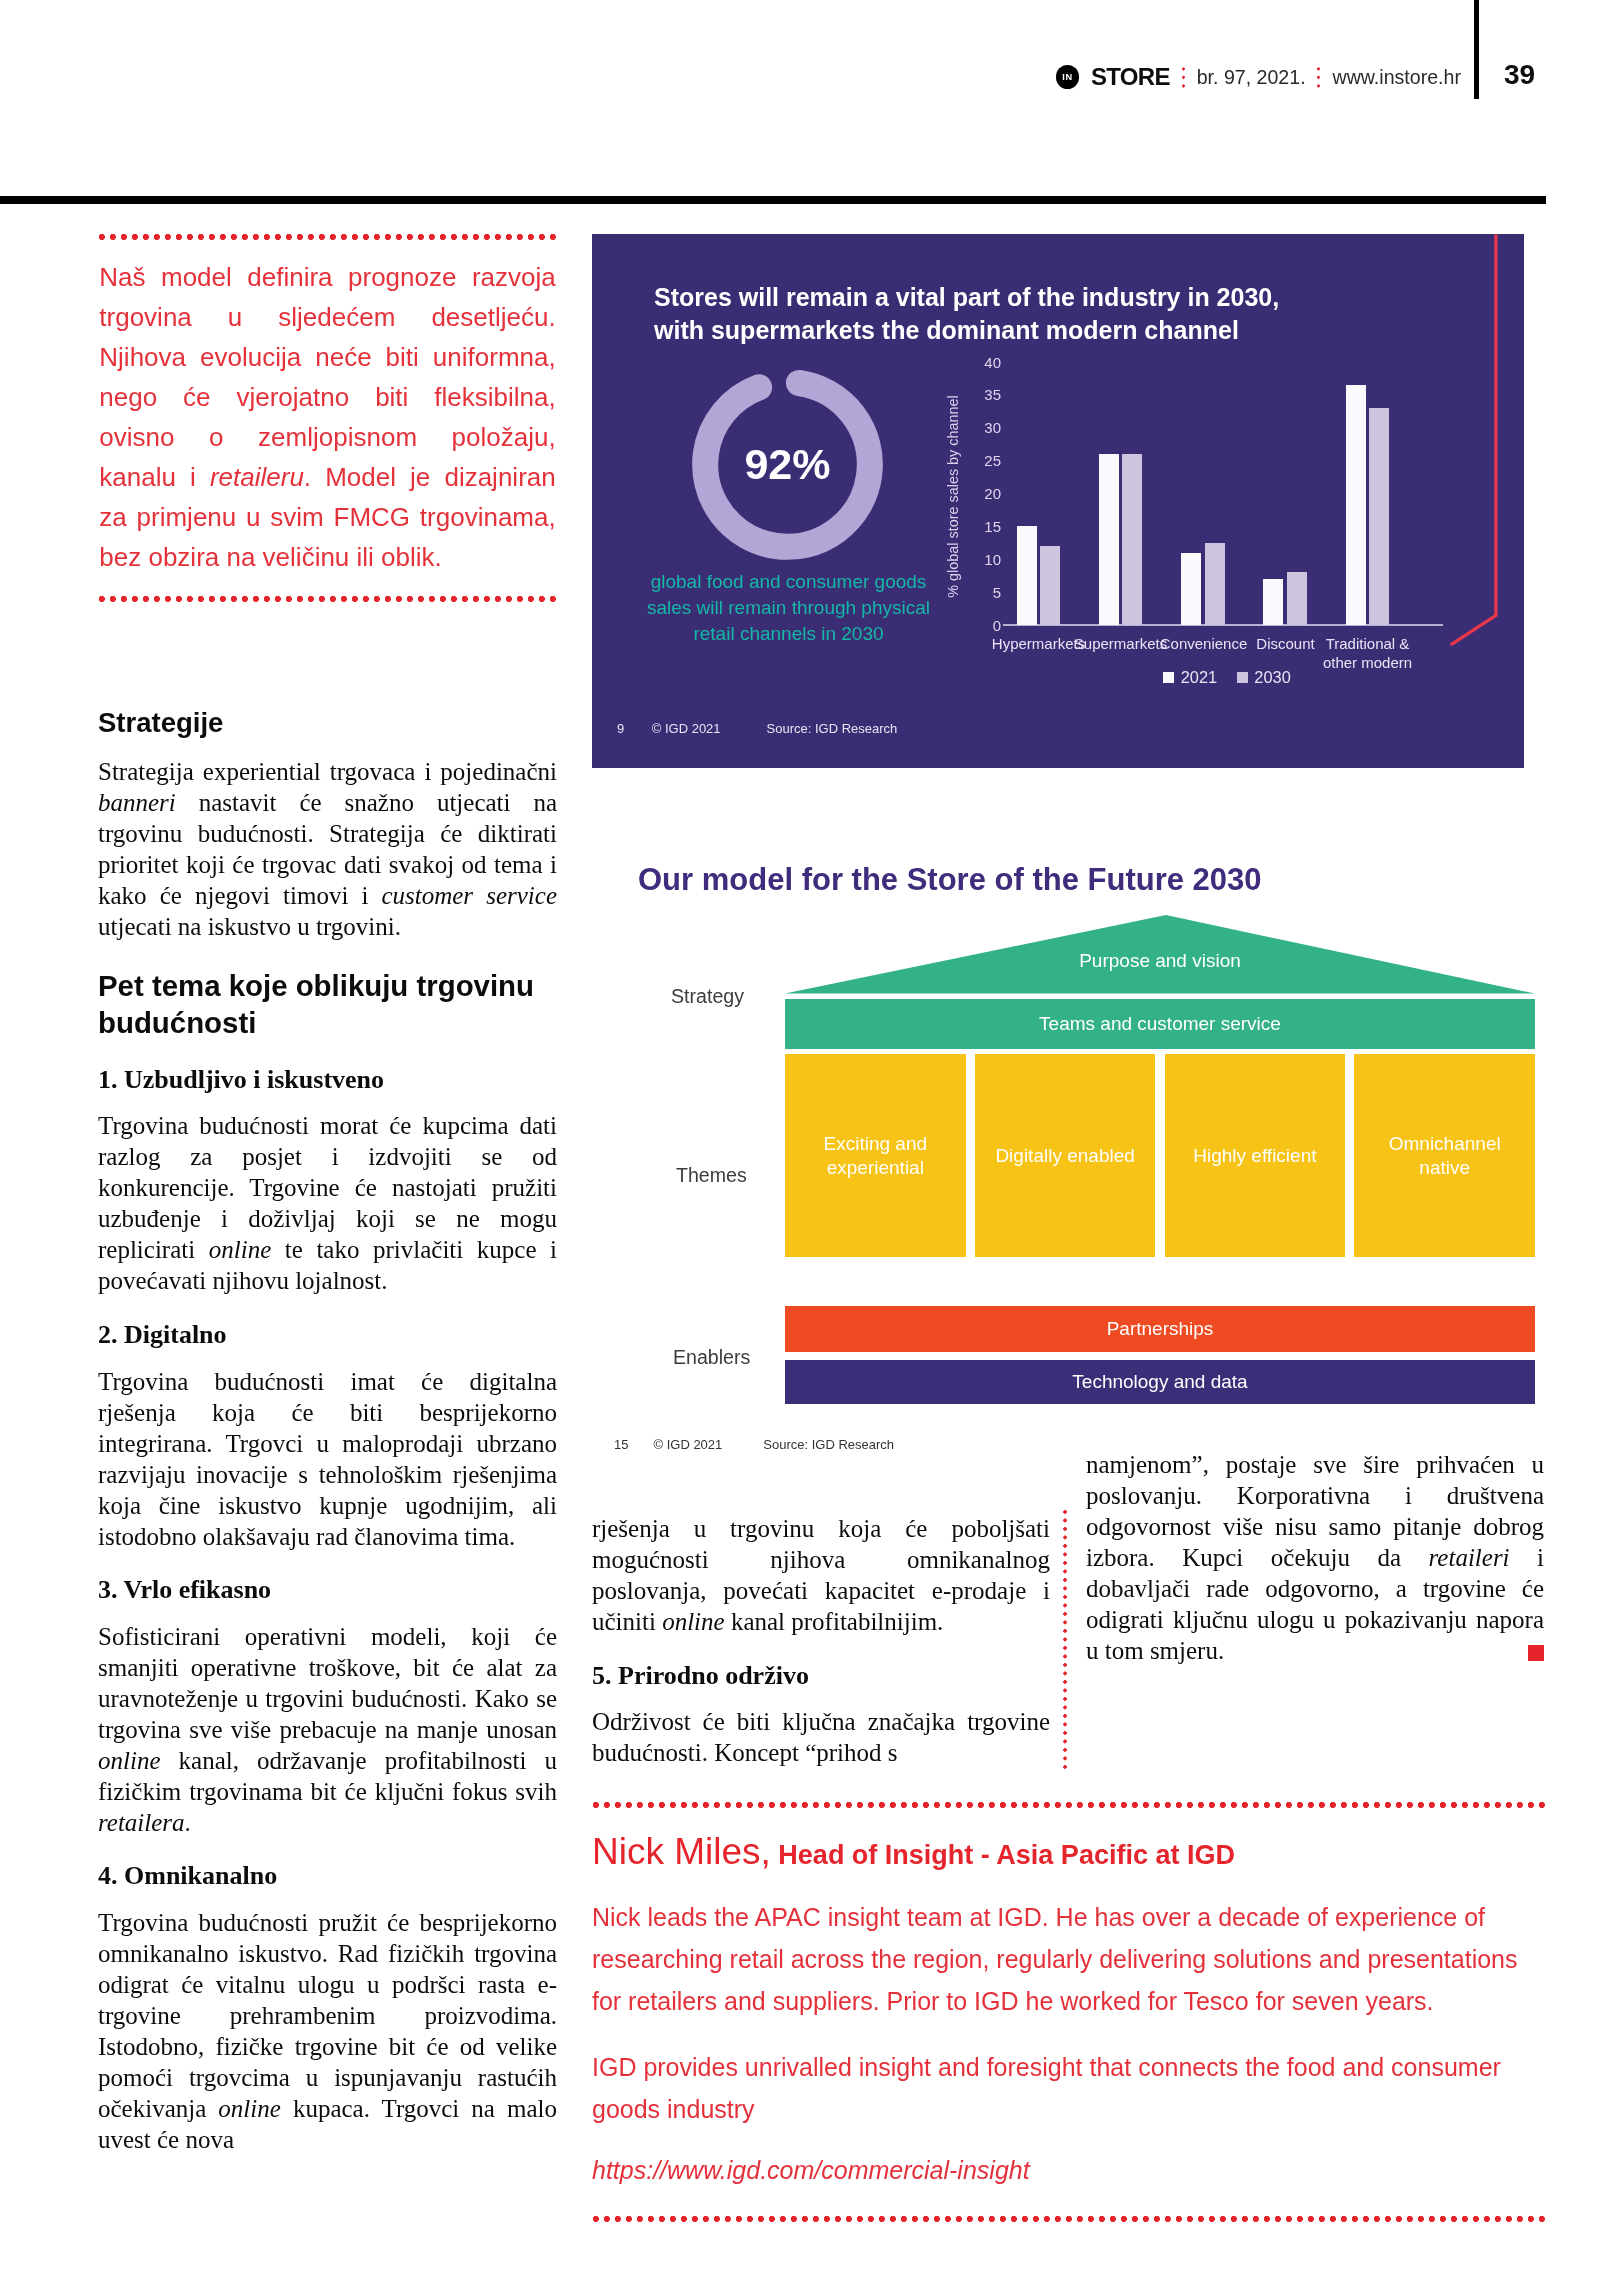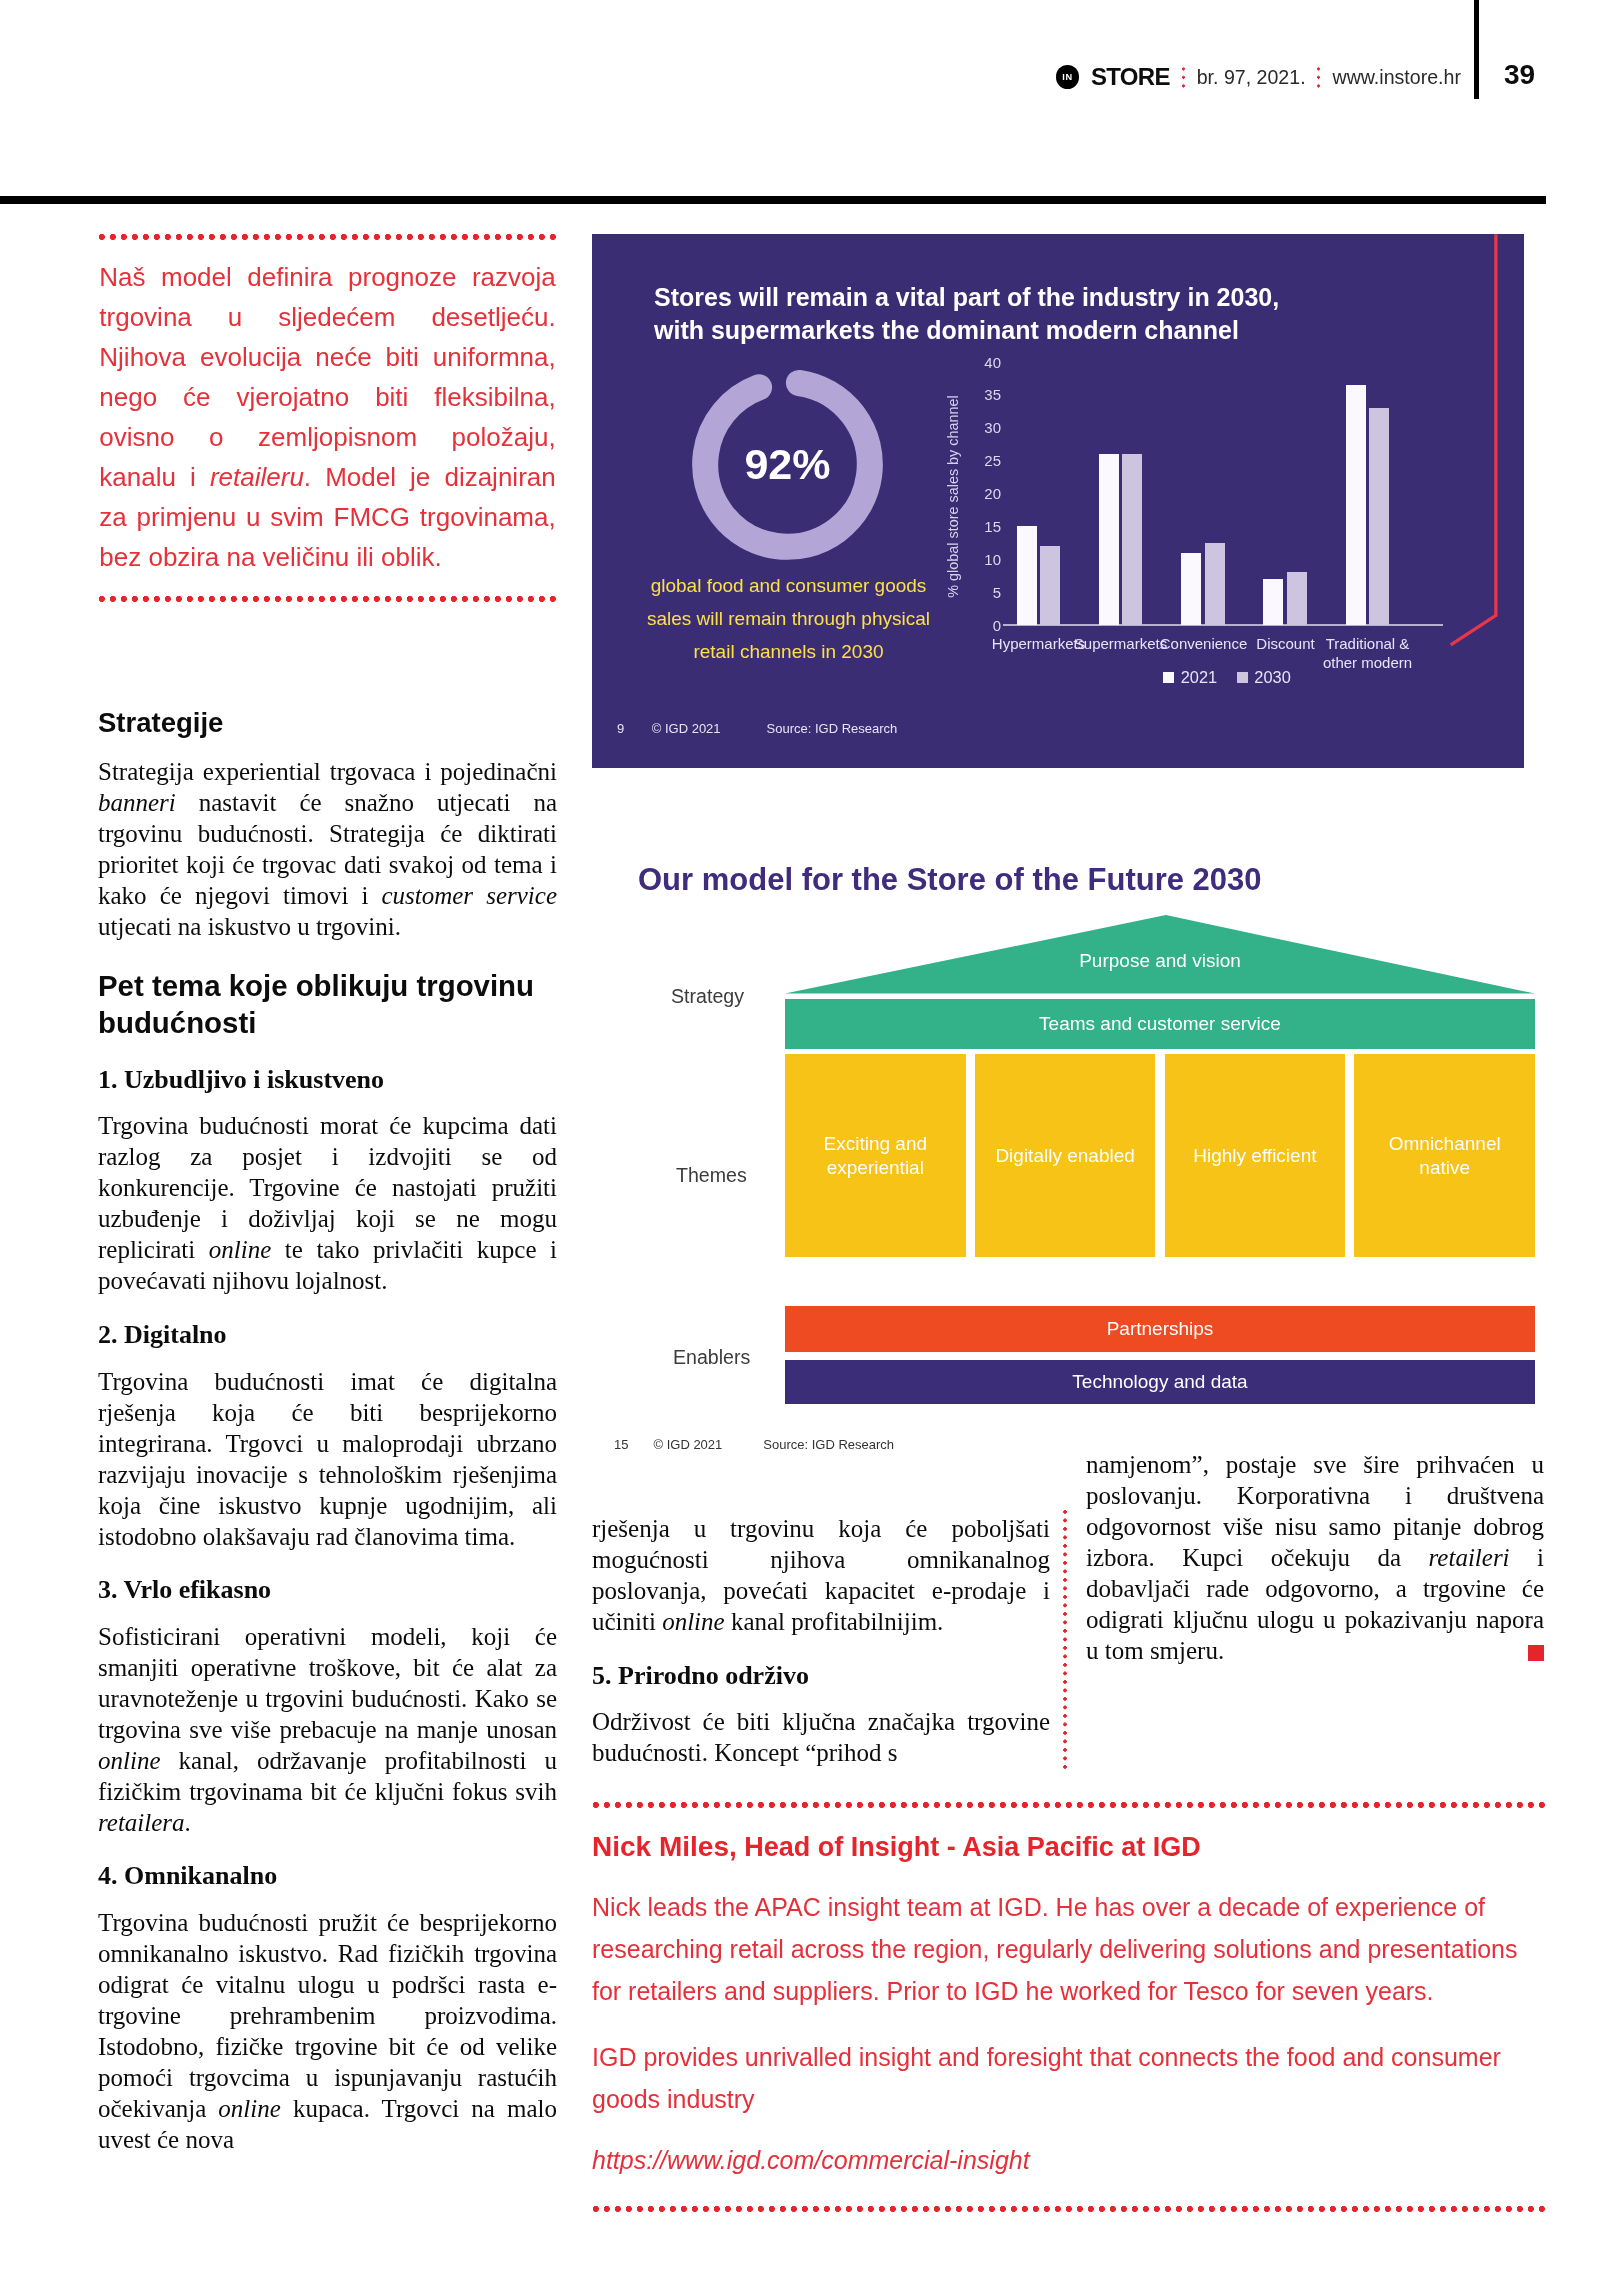--- a/index.html
+++ b/index.html
@@ -26,22 +26,22 @@
   .quote-box{position:absolute;left:98px;top:233px;width:459px;}
   .quote-text{font-size:26px;line-height:40px;color:#e5313a;text-align:justify;padding:15.7px 1.3px 18.3px 1.3px;}
   .quote-text .it{font-style:italic;}
   
   .purple-box{position:absolute;left:592px;top:234px;width:932px;height:534px;background:#3b2d73;}
   .pb-title{position:absolute;left:62px;top:47px;width:667px;color:#ffffff;font-weight:bold;
             font-size:25px;line-height:33px;}
   .donut-wrap{position:absolute;left:91px;top:126px;width:209px;height:209px;}
   .donut-label{position:absolute;left:0;top:0;width:209px;height:209px;display:flex;align-items:center;
                justify-content:center;color:#fff;font-size:43px;font-weight:bold;}
-  .donut-caption{position:absolute;left:36px;top:335px;width:321px;text-align:center;color:#fde047;
-                 font-size:19px;line-height:33px;}
+  .donut-caption{position:absolute;left:36px;top:335px;width:321px;text-align:center;color:#14b8a6;
+                 font-size:19px;line-height:26px;}
   .ylab{position:absolute;left:224px;top:254px;width:275px;height:17px;transform:rotate(-90deg);
         text-align:center;font-size:14.4px;color:#d9d1ec;}
   .plot{position:absolute;left:419px;top:128px;width:432px;height:263px;}
   .baseline{position:absolute;left:-7.9px;bottom:-0.7px;width:440px;height:1.3px;background:#cfc8e2;opacity:.85;}
   .tick{position:absolute;width:39px;text-align:right;font-size:15px;color:#ded7ee;}
   .bar{position:absolute;bottom:0;width:20px;}
   .catlab{position:absolute;width:105px;text-align:center;font-size:15px;line-height:19px;color:#e9e3f6;}
   .legend{position:absolute;left:419px;top:434px;width:432px;display:flex;justify-content:center;gap:19.6px;}
   .leg-item{display:flex;align-items:center;gap:6.5px;color:#e9e3f6;font-size:16.4px;}
   .swatch{width:11px;height:11px;display:inline-block;}
@@ -71,21 +71,21 @@
   .p{font-family:"Liberation Serif",serif;font-size:25px;line-height:31px;text-align:justify;margin:0 0 7.9px 0;}
   .p .it{font-style:italic;}
   .hsans{font-family:"Liberation Sans",sans-serif;font-weight:bold;font-size:27.5px;margin:0 0 17px 0;}
   .hsans2{font-family:"Liberation Sans",sans-serif;font-weight:bold;font-size:29.4px;line-height:37px;margin:25px 0 19.6px 0;}
   .hserif{font-family:"Liberation Serif",serif;font-weight:bold;font-size:26px;margin:23.6px 0 15.7px 0;}
   .lastp{position:relative;}
   .endmark{position:absolute;right:0;bottom:5.2px;width:15.7px;height:15.7px;background:#e5242c;display:inline-block;}
   
   .insight{position:absolute;left:592px;top:1801px;width:954px;}
   .ins-head{margin-top:22px;color:#e5242c;}
-  .ins-name{font-size:28px;font-weight:bold;}
+  .ins-name{font-size:37px;font-weight:normal;}
   .ins-role{font-size:27px;font-weight:bold;}
   .ins-p{margin-top:23.6px;color:#e5303a;font-size:25px;line-height:42px;}
   .ins-url{margin-top:26px;color:#e5303a;font-size:25px;font-style:italic;display:inline-block;text-decoration:none;}
   .ins-bottom{margin-top:30px;}
 </style>
 </head>
 <body>
 
 <div class="page">
 

